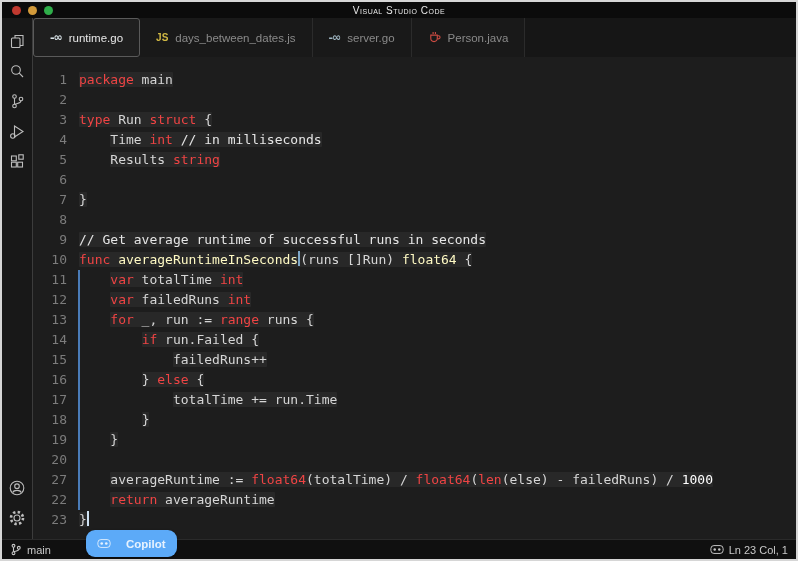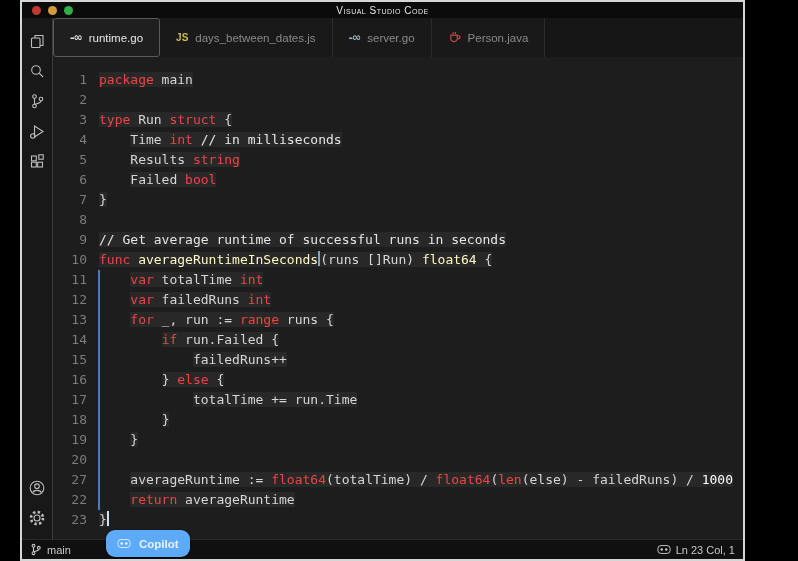--- a/index.html
+++ b/index.html
@@ -1,21 +1,20 @@
 <!DOCTYPE html>
 <html><head>
 <meta charset="utf-8">
 <style>
   * { margin:0; padding:0; box-sizing:border-box; }
   html,body { background:#000; }
   .window {
-    position:relative; width:725px; height:561px;
+    position:relative; width:798px; height:561px;
     background:#1c1c1c; border:2px solid #d6d6d6; overflow:hidden;
     font-family:"Liberation Sans", sans-serif;
-    margin-left:20px;
   }
   
   .titlebar {
     position:absolute; top:0; left:0; right:0; height:16px;
     background:#0b0b0b; display:flex; align-items:center;
   }
   .traffic { display:flex; gap:7px; margin-left:10px; }
   .traffic span { width:9px; height:9px; border-radius:50%; display:block; }
   .t-red { background:#c0392f; } .t-yellow { background:#d29a3a; } .t-green { background:#2fae4a; }
   .win-title {
@@ -69,21 +68,21 @@
     position:absolute; left:0; right:0; bottom:0; height:20px;
     background:#101010; border-top:1px solid #2a2a2a;
     display:flex; align-items:center; justify-content:space-between;
     color:#c8c8c8; font-size:11px; padding:0 8px;
   }
   .sb-left, .sb-right { display:flex; align-items:center; gap:5px; cursor:pointer; }
   .sb-left svg, .sb-right svg { stroke:#c8c8c8; fill:none; stroke-width:1.1; }
   
   .copilot-badge {
     position:absolute; left:84px; top:528px; height:27px; padding:0 11px;
-    background:#5caaf8; border-radius:9px; display:flex; align-items:center; gap:8px;
+    background:#5caaf8; border-radius:9px; display:flex; align-items:center; gap:15px;
     color:rgba(255,255,255,.85); font-size:11.5px; font-weight:bold; cursor:pointer;
     box-shadow:0 1px 3px rgba(0,0,0,.4); z-index:5;
   }
   .copilot-badge svg { stroke:rgba(255,255,255,.85); fill:rgba(255,255,255,.85); stroke-width:1; }
 </style>
 </head>
 <body>
 
 <div class="window">
 
@@ -194,21 +193,20 @@
             <div class="code-line">
               <span class="ln">4</span>
               <span class="lc"><span class="ind">    </span><span class="ct"><span class="tok tx">Time </span><span class="tok kw">int</span><span class="tok tx"> </span><span class="tok cm">// in milliseconds</span></span></span>
             </div>
             <div class="code-line">
               <span class="ln">5</span>
               <span class="lc"><span class="ind">    </span><span class="ct"><span class="tok tx">Results </span><span class="tok kw">string</span></span></span>
             </div>
             <div class="code-line">
               <span class="ln">6</span>
-              <span class="lc"><span class="ind">    </span><span class="ct"><span class="tok tx">Failed </span><span class="tok kw">bool</span></span></span>
             </div>
             <div class="code-line">
               <span class="ln">7</span>
               <span class="lc"><span class="ct"><span class="tok tx">}</span></span></span>
             </div>
             <div class="code-line">
               <span class="ln">8</span>
               <span class="lc"></span>
             </div>
             <div class="code-line">

